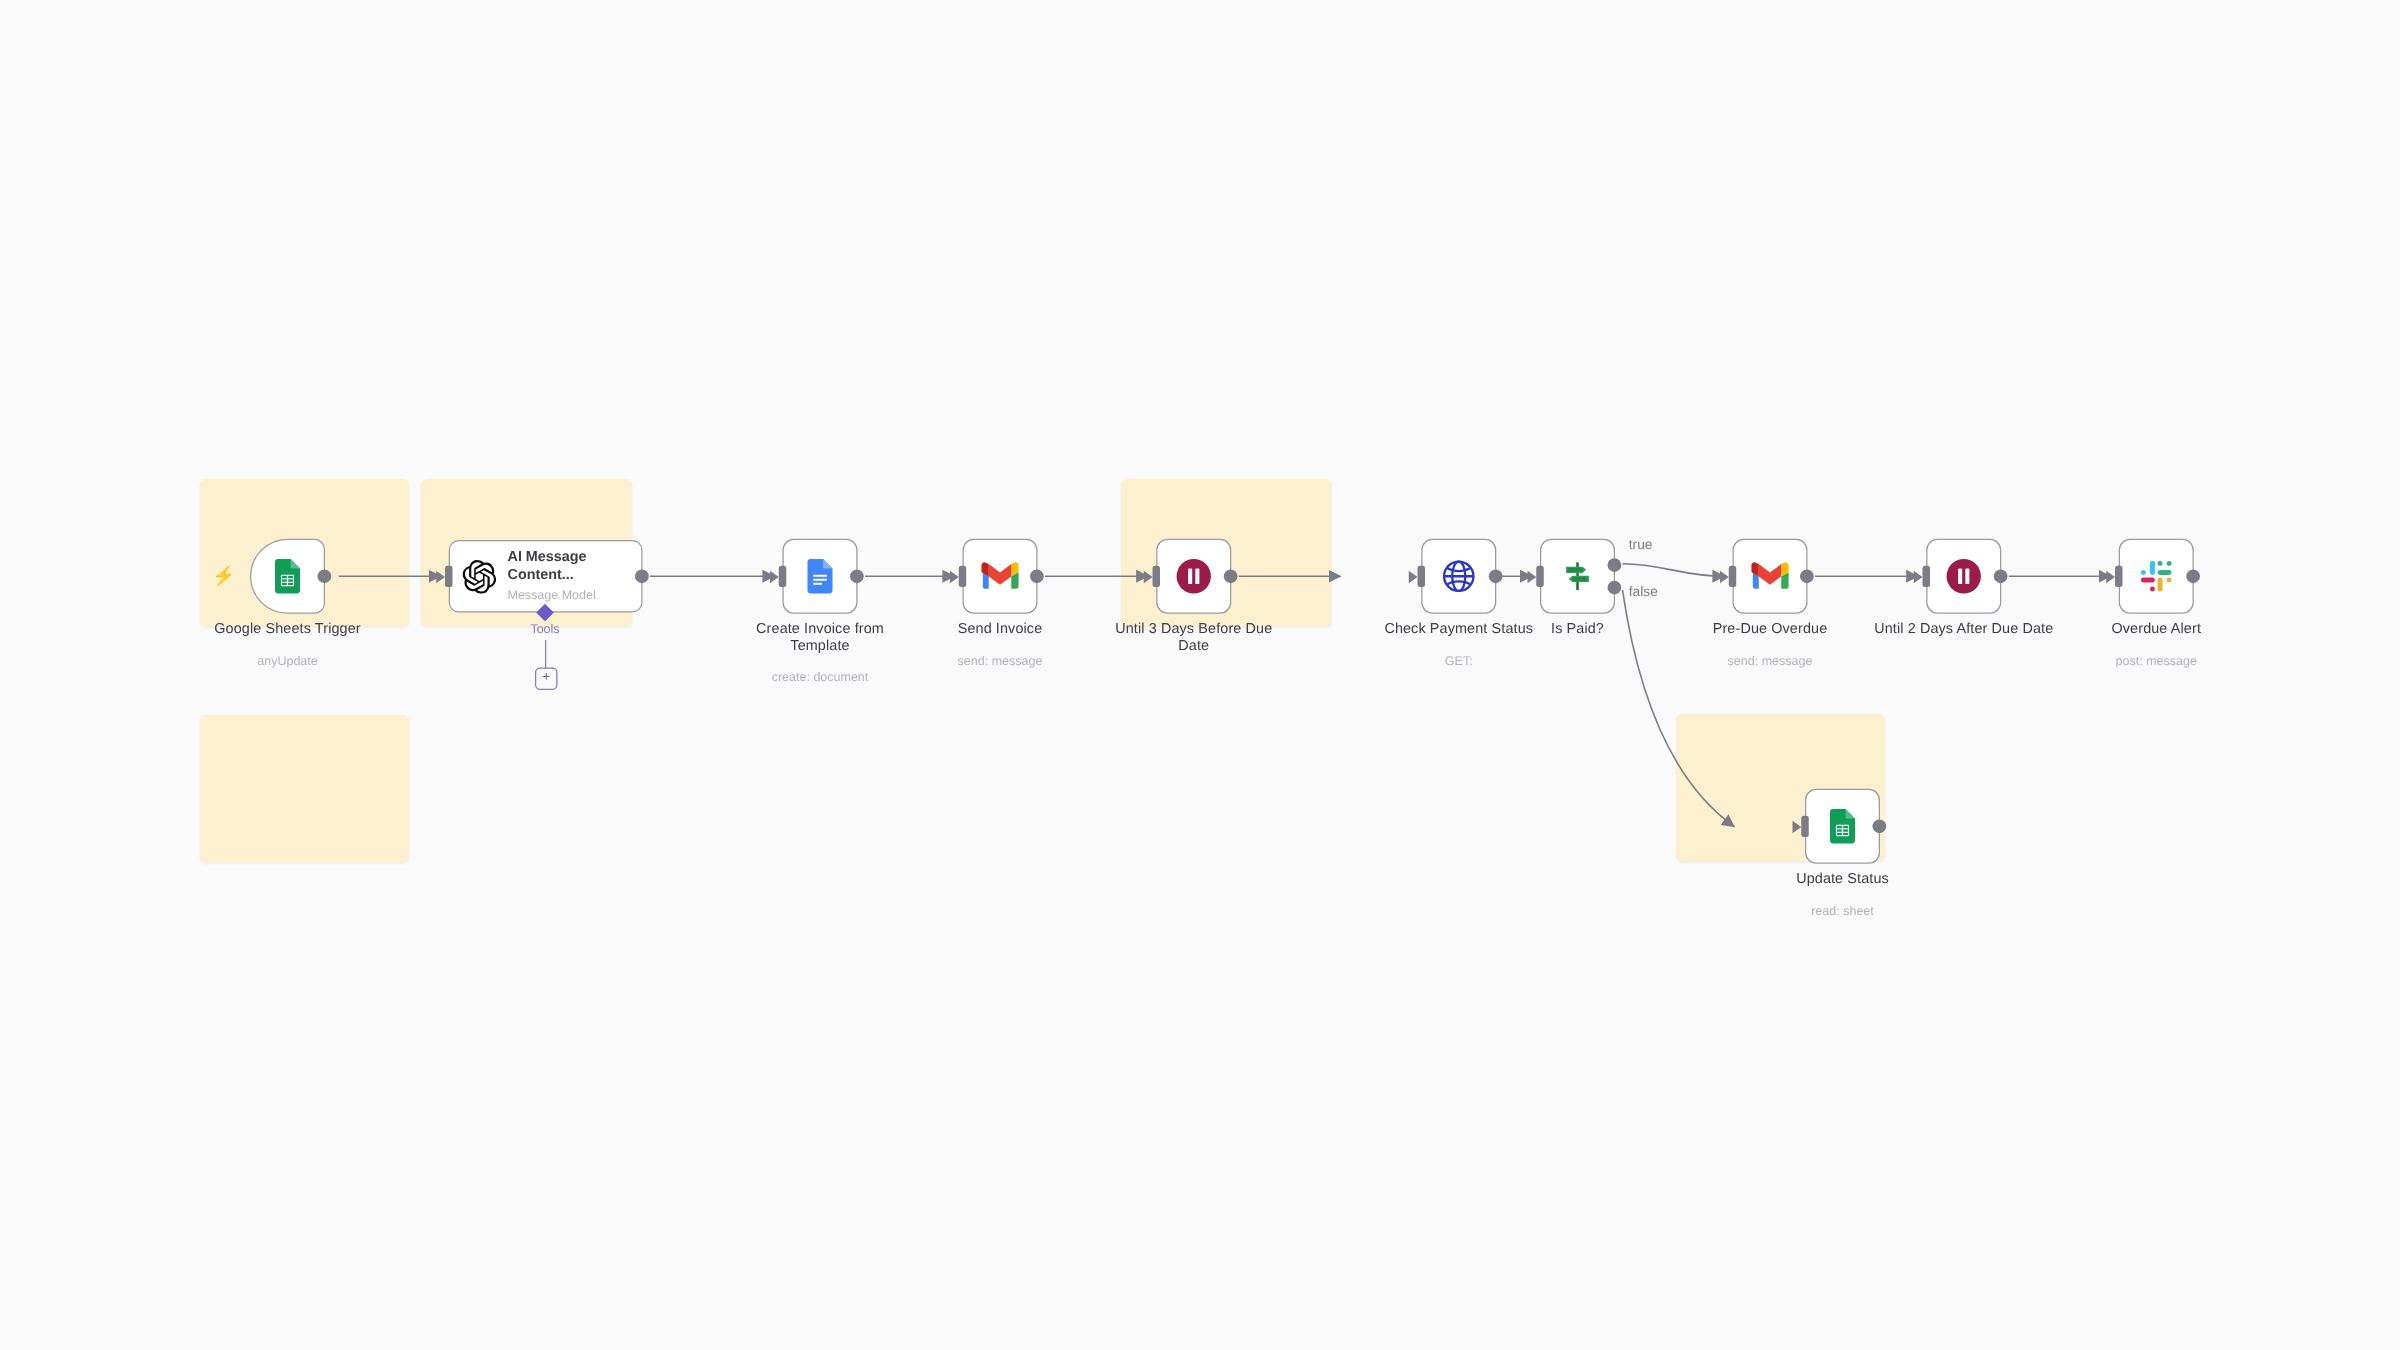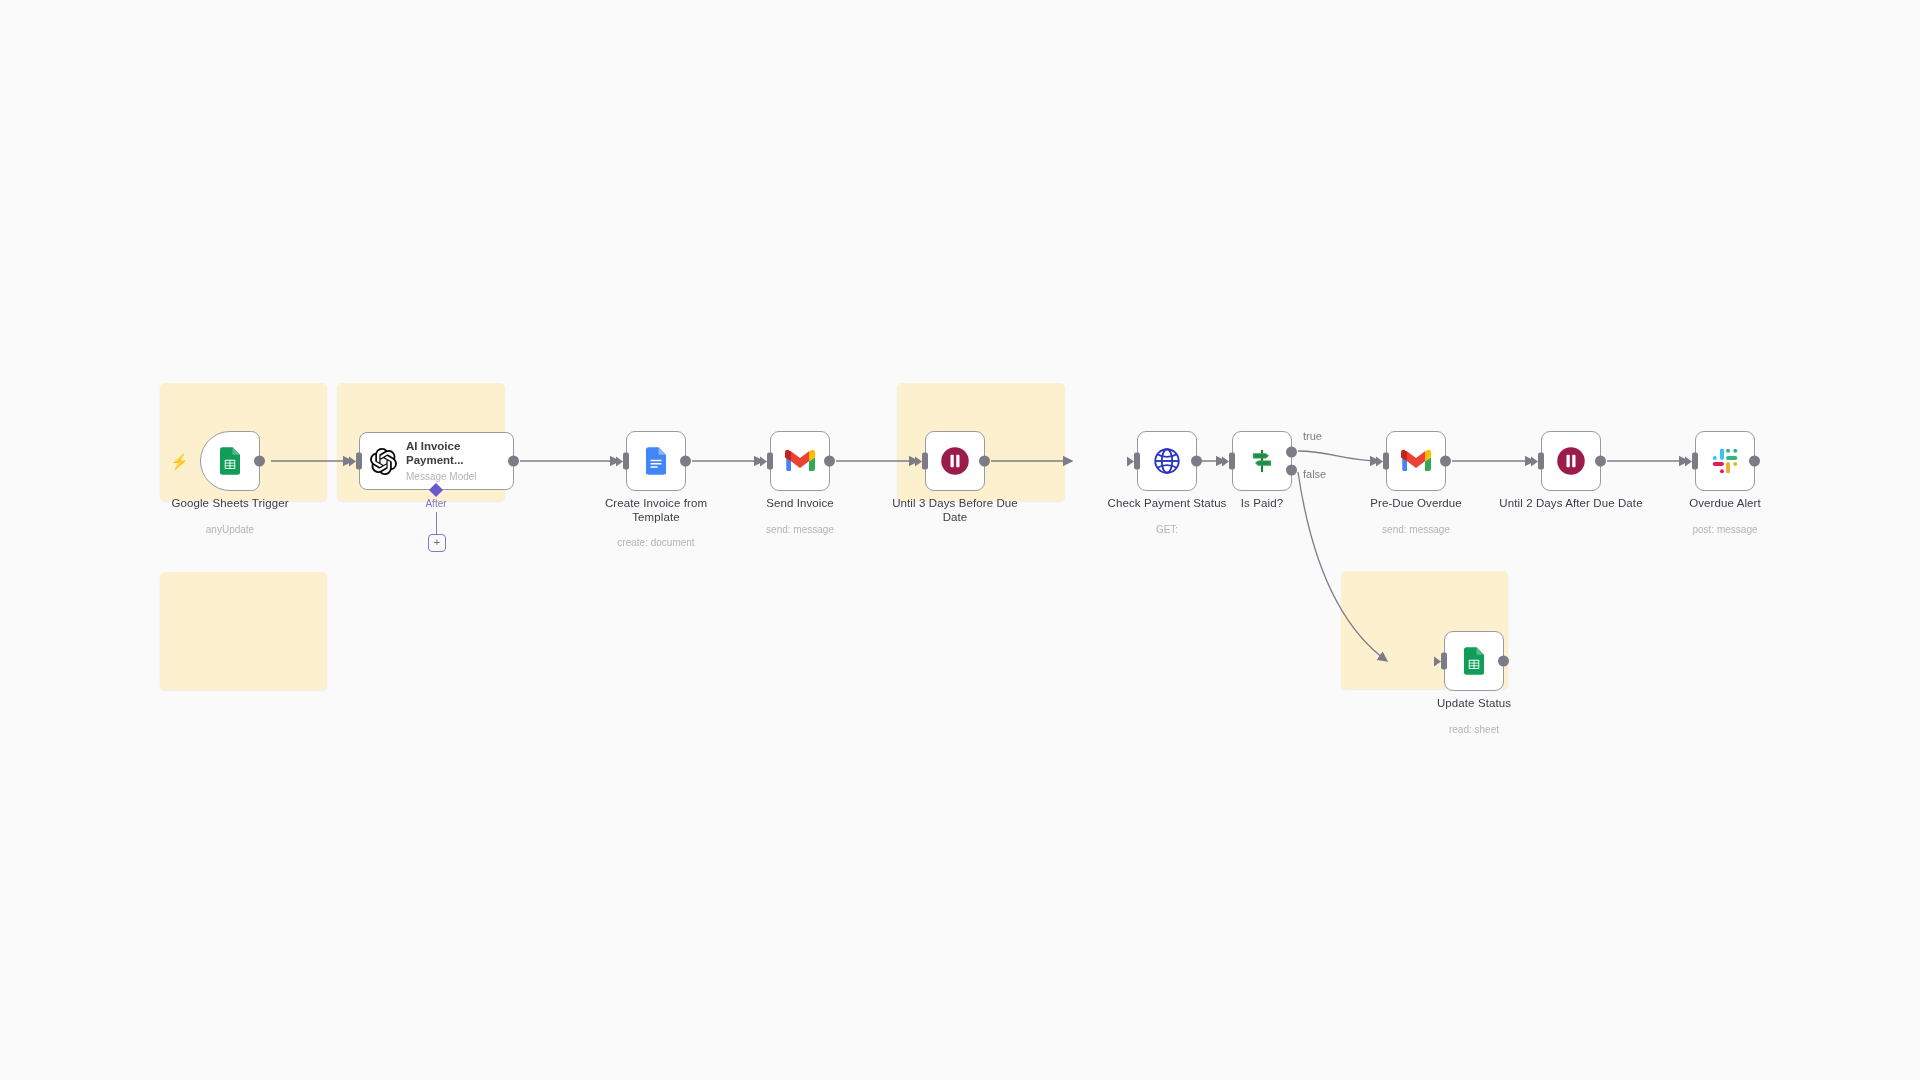--- a/index.html
+++ b/index.html
@@ -271,29 +271,29 @@
 
   <div class="node" style="left:359px; top:432px;">
     <div class="node-box wide">
       <span class="port-in"></span>
       <span>
         <svg class="icon" width="27" height="27" viewBox="0 0 24 24">
           <path fill="#0A0A0A" d="M22.28 9.82a5.98 5.98 0 0 0-.52-4.91 6.05 6.05 0 0 0-6.5-2.9A5.98 5.98 0 0 0 10.74 0a6.05 6.05 0 0 0-5.77 4.2 5.99 5.99 0 0 0-4 2.9 6.06 6.06 0 0 0 .74 7.1 5.98 5.98 0 0 0 .51 4.91 6.05 6.05 0 0 0 6.51 2.9A5.98 5.98 0 0 0 13.26 24a6.05 6.05 0 0 0 5.77-4.21 5.99 5.99 0 0 0 4-2.9 6.06 6.06 0 0 0-.75-7.07zM13.26 22.43a4.48 4.48 0 0 1-2.88-1.04l.14-.08 4.78-2.76a.79.79 0 0 0 .39-.68v-6.74l2.02 1.17a.07.07 0 0 1 .04.05v5.58a4.5 4.5 0 0 1-4.49 4.5zM3.6 18.3a4.47 4.47 0 0 1-.54-3.01l.14.09 4.79 2.76a.77.77 0 0 0 .78 0l5.84-3.37v2.33a.08.08 0 0 1-.03.06L9.74 19.95a4.5 4.5 0 0 1-6.14-1.64zM2.34 7.9a4.48 4.48 0 0 1 2.34-1.97V11.6a.77.77 0 0 0 .38.67l5.82 3.36-2.02 1.17a.08.08 0 0 1-.07 0L3.94 14a4.5 4.5 0 0 1-1.6-6.1zm16.6 3.86l-5.83-3.4L15.13 7.2a.08.08 0 0 1 .07 0l4.85 2.8a4.49 4.49 0 0 1-.67 8.1v-5.67a.78.78 0 0 0-.44-.67zm2.01-3.02l-.14-.09-4.78-2.79a.78.78 0 0 0-.79 0L9.4 9.23V6.9a.07.07 0 0 1 .03-.06l4.85-2.8a4.49 4.49 0 0 1 6.67 4.65zM8.3 12.87l-2.02-1.17a.08.08 0 0 1-.04-.06V6.08a4.49 4.49 0 0 1 7.36-3.44l-.14.08L8.68 5.48a.79.79 0 0 0-.39.68zm1.1-2.37l2.6-1.5 2.6 1.5v3l-2.6 1.5-2.6-1.5z"></path>
         </svg>
       </span>
       <span class="inline-text">
-        <span class="inline-title">AI Invoice Payment...</span>
+        <span class="inline-title">AI Message Content...</span>
         <span class="inline-sub">Message Model</span>
       </span>
       <span class="port-out"></span>
     </div>
 
     <div class="tools-wrap" style="left:77px; top:58px;">
       <span class="tools-diamond"></span>
-      <span class="tools-label">After</span>
+      <span class="tools-label">Tools</span>
       <span class="tools-line"></span>
       <span class="tools-plus">+</span>
     </div>
   </div>
 
   <div class="node" style="left:626px; top:431px;">
     <div class="node-box">
       <span class="port-in"></span>
       <span>
         <svg class="icon" width="30" height="30" viewBox="0 0 24 24">

